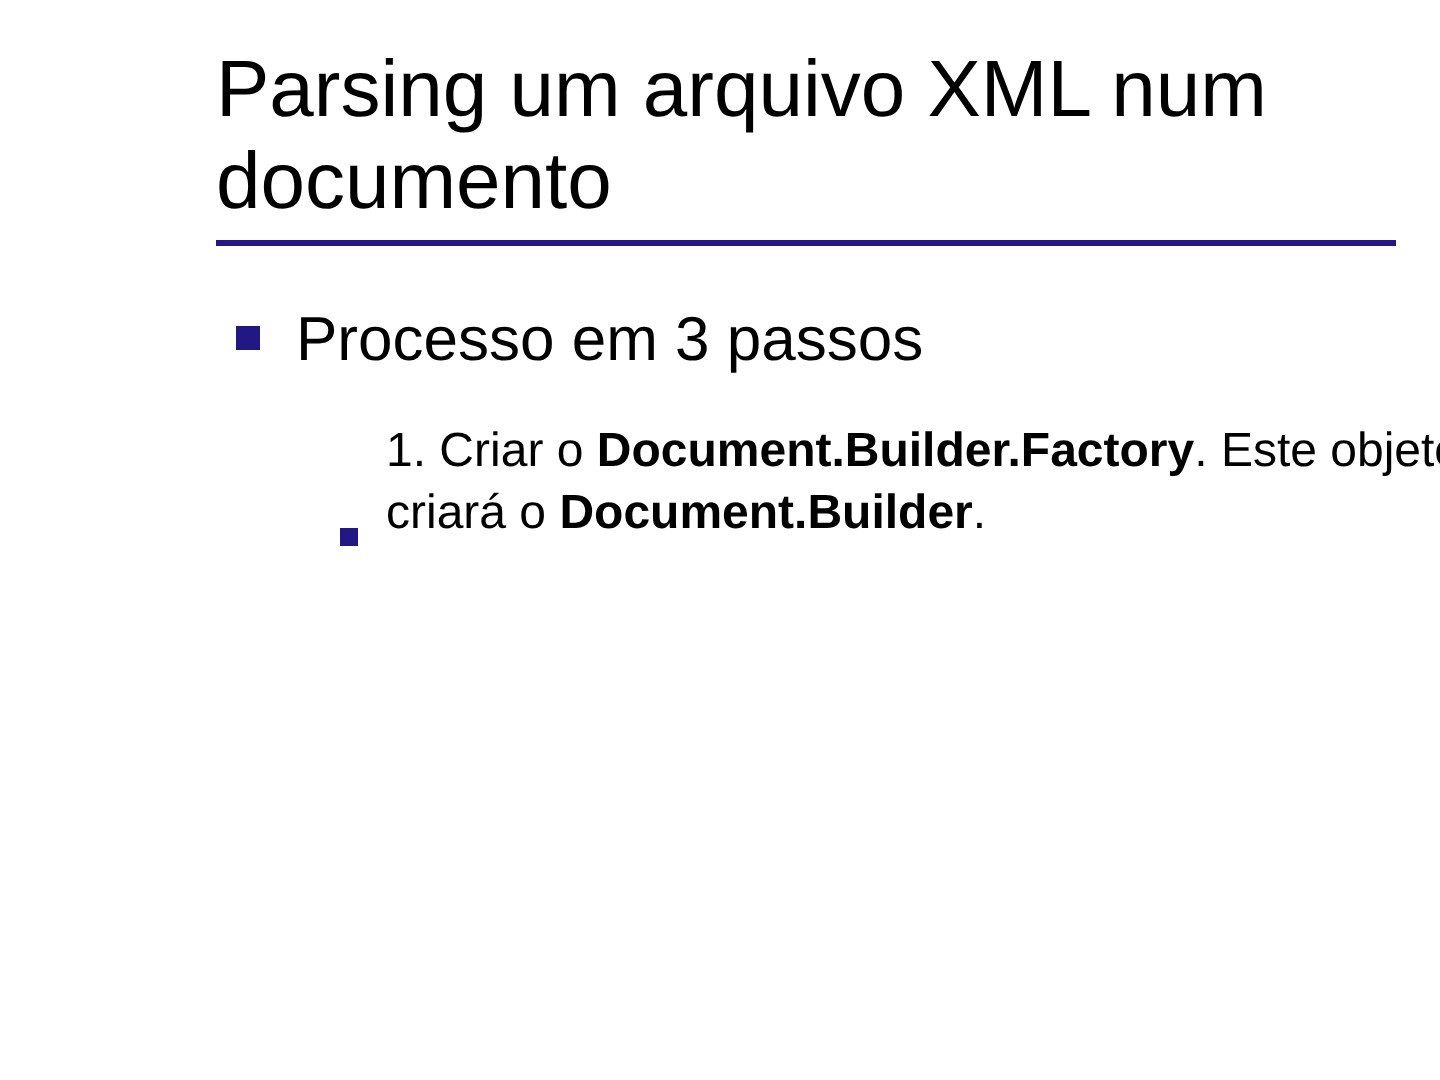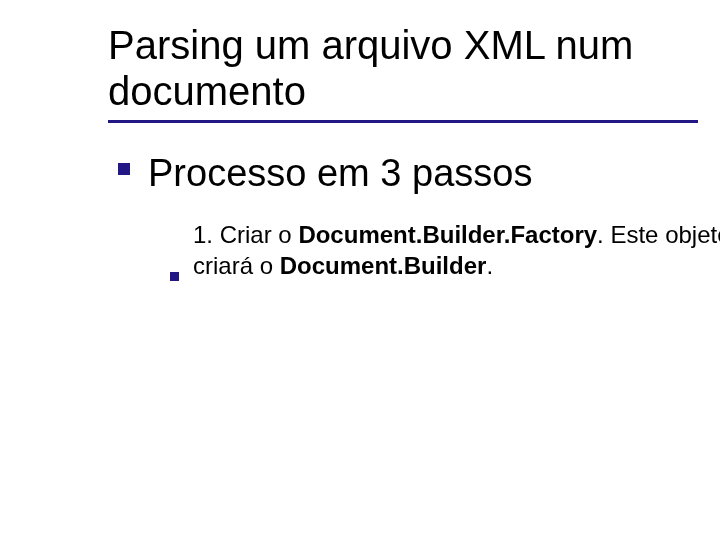--- a/index.html
+++ b/index.html
@@ -2,21 +2,21 @@
 <html><head>
 <meta charset="utf-8">
 <style>
   * { margin: 0; padding: 0; box-sizing: border-box; }
   html, body { width: 720px; height: 540px; background: #fff; font-family: Verdana, Geneva, sans-serif; color: #000; }
   .slide { position: relative; width: 720px; height: 540px; padding: 22px 30px 0 60px; margin-left: 48px; }
   .title { font-size: 40px; line-height: 1.15; font-weight: 400; letter-spacing: 0px; }
   .title-underline { height: 3px; background: #231784; margin-top: 6px; margin-bottom: 28px; width: 590px; }
   .l1 { display: flex; align-items: flex-start; margin-left: 10px; margin-bottom: 22px; }
   .l1 .bullet { flex: 0 0 auto; width: 12px; height: 12px; background: #231784; margin-top: 12px; margin-right: 18px; }
-  .l1 .txt { font-size: 38px; line-height: 1.2; }
+  .l1 .txt { font-size: 31px; line-height: 1.2; }
   .l2-wrap { margin-left: 62px; }
   .l2 { display: flex; align-items: flex-end; margin-bottom: 2px; }
   .l2 .bullet { flex: 0 0 auto; width: 9px; height: 9px; background: #231784; margin-top: 11px; margin-right: 14px; }
   .l2 .txt { font-size: 24px; line-height: 1.3; max-width: 540px; }
   .b { font-weight: 700; }
   .pagenum { position: absolute; right: 20px; bottom: 14px; font-size: 16px; font-family: Liberation Serif, serif; }
 </style>
 </head>
 <body>
 

